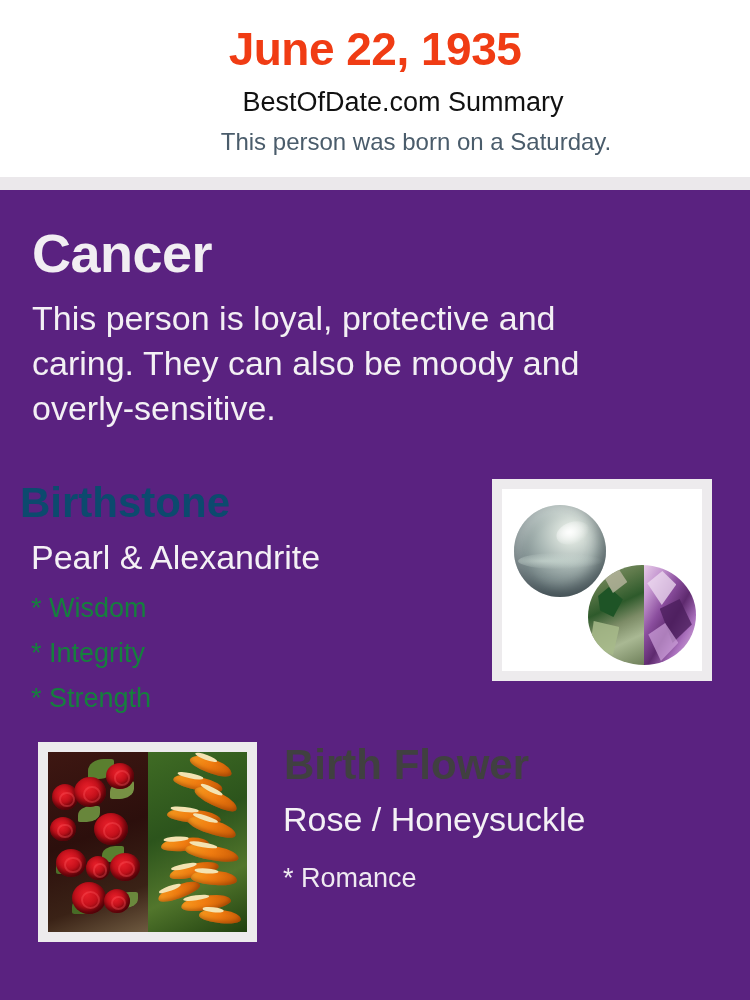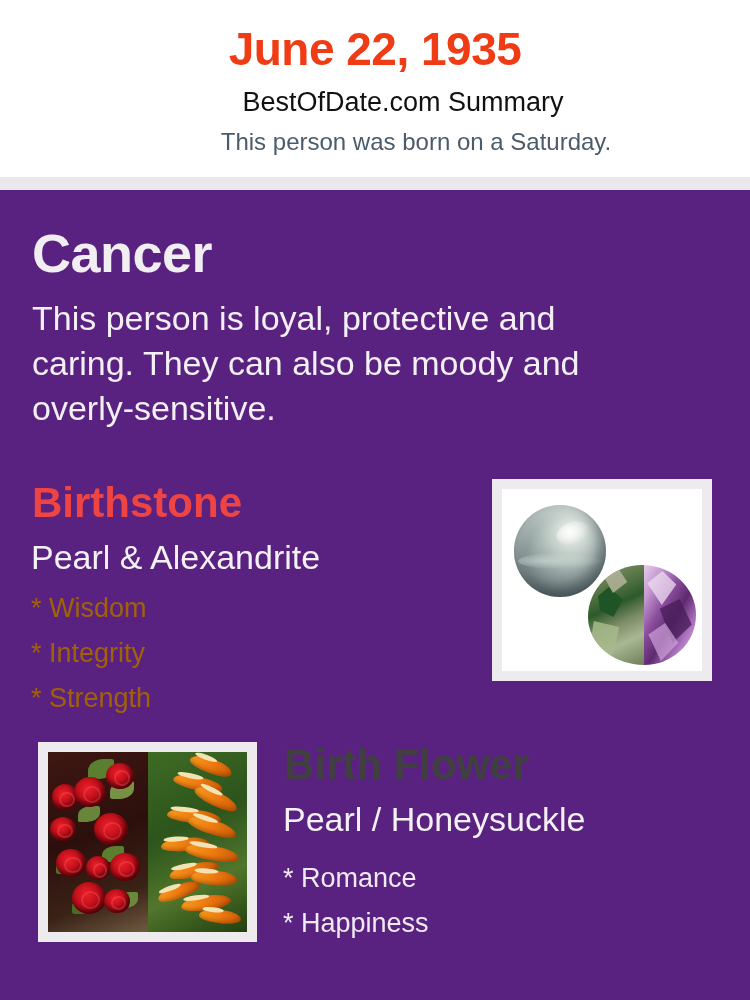--- a/index.html
+++ b/index.html
@@ -101,25 +101,25 @@
     width: 630px;
     font-size: 34px;
     font-weight: normal;
     color: #F3F0F4;
     line-height: 45px;
   }
 
   
   .birthstone-heading {
     position: absolute;
-    left: 32px;
+    left: 20px;
     top: 478px;
     font-size: 42px;
     font-weight: bold;
-    color: #ef4444;
+    color: #0c4a6e;
     line-height: 50px;
     white-space: nowrap;
   }
   .birthstone-value {
     position: absolute;
     left: 31px;
     top: 536px;
     font-size: 34px;
     font-weight: normal;
     color: #F4F1F5;
@@ -127,21 +127,21 @@
     white-space: nowrap;
   }
   .birthstone-traits {
     position: absolute;
     left: 31px;
     top: 586px;
     width: 420px;
   }
   .birthstone-traits .trait {
     font-size: 27px;
-    color: #a16207;
+    color: #15803d;
     line-height: 45px;
     white-space: nowrap;
   }
 
   
   .flower-heading {
     position: absolute;
     left: 284px;
     top: 740px;
     font-size: 42px;
@@ -389,24 +389,23 @@
         <div class="facet">
           <div class="f1"></div>
           <div class="f2"></div>
           <div class="f3"></div>
         </div>
       </div>
     </div>
   </div>
 
   <div class="flower-heading">Birth Flower</div>
-  <div class="flower-value">Pearl / Honeysuckle</div>
+  <div class="flower-value">Rose / Honeysuckle</div>
   <div class="flower-traits">
     <div class="trait">* Romance</div>
-    <div class="trait">* Happiness</div>
   </div>
 
   <div class="photo-frame" id="flower-photo">
     <div class="inner flower-canvas">
       <div class="roses-half">
         <span class="leafbit" style="left:40%;top:4%;width:26px;height:20px;"></span>
         <span class="leafbit" style="left:62%;top:16%;width:24px;height:18px;background:#7FA04A;"></span>
         <span class="leafbit" style="left:30%;top:30%;width:22px;height:16px;background:#6F9340;"></span>
         <span class="leafbit" style="left:8%;top:58%;width:24px;height:18px;background:#4F7A2C;"></span>
         <span class="leafbit" style="left:54%;top:52%;width:22px;height:16px;background:#5E8B33;"></span>

